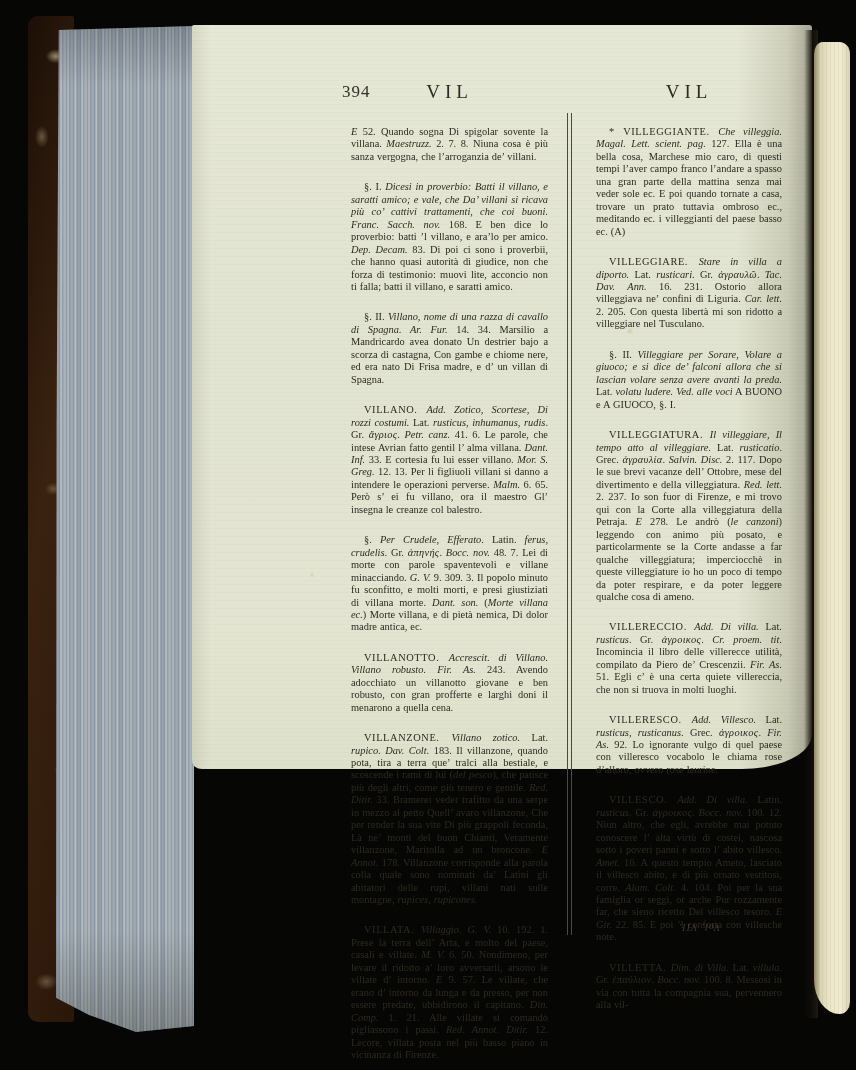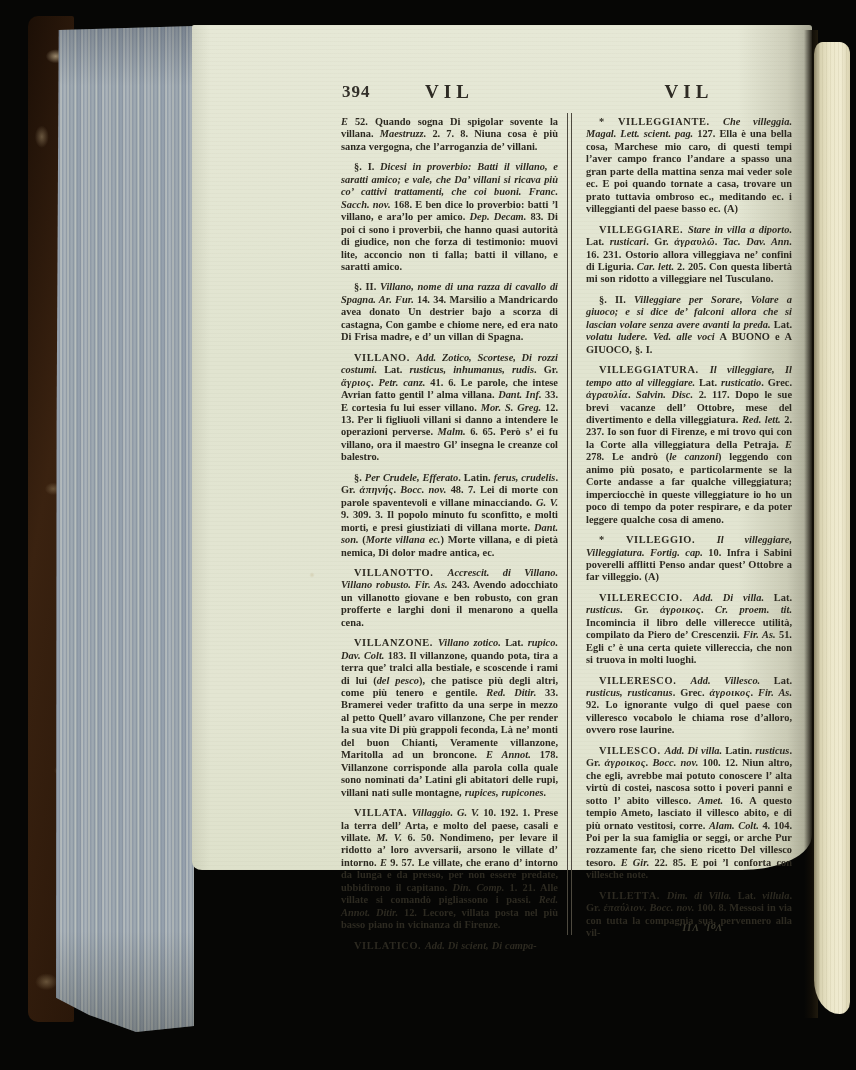--- a/index.html
+++ b/index.html
@@ -26,32 +26,31 @@
     background:
       linear-gradient(180deg, rgba(40,45,55,.25) 0%, transparent 6%, transparent 90%, rgba(40,40,30,.3) 100%),
       repeating-linear-gradient(90deg,
         #8793a2 0px,#9aa5b0 2px,#848f9d 4px,#d9dcd3 5px,
         #8d99a6 6px,#b0b8bd 9px,#87929f 11px,#cfd3c9 12px,
         #8b96a3 13px,#a3adb4 16px,#84909e 18px,#c7cdc6 19px,#8a95a2 21px);
     clip-path:polygon(2% 0.4%,100% 0%,100% 99.4%,58% 100%,24% 98.3%,0% 96.6%,0.4% 40%);
   }
   
   .book-page{
-    position:absolute;left:192px;top:25px;width:620px;height:845px;
+    position:absolute;left:192px;top:25px;width:620px;height:744px;
     background:
       radial-gradient(circle 5px at 438px 306px, rgba(165,130,60,.25), transparent 70%),
       radial-gradient(circle 4px at 120px 550px, rgba(160,125,60,.2), transparent 70%),
       radial-gradient(circle 6px at 330px 940px, rgba(120,110,70,.2), transparent 70%),
       repeating-linear-gradient(0deg, rgba(120,115,85,.035) 0 1px, transparent 1px 4px),
       linear-gradient(90deg, rgba(70,70,50,.10) 0%, transparent 3%,
         transparent 88%, rgba(95,88,60,.18) 96%, rgba(60,55,38,.38) 100%),
       linear-gradient(180deg,#e6e8d6 0%,#e1e4d0 40%,#e3e5d2 80%,#dee1cb 100%);
     border-radius:2px 3px 70px 10px / 2px 3px 35px 8px;
     color:#2c2920;
-    font-weight:bold;
   }
   
   .gutter-crease{
     position:absolute;left:804px;top:30px;width:14px;height:988px;
     background:linear-gradient(90deg, rgba(20,16,8,0) 0%, rgba(18,14,7,.85) 55%, #201a0e 100%);
   }
   .next-page-edge{
     position:absolute;left:814px;top:42px;width:36px;height:972px;
     background:
       repeating-linear-gradient(90deg, rgba(150,140,100,.12) 0 1px, transparent 1px 4px),
@@ -71,21 +70,21 @@
   .text-column{
     position:absolute;top:83px;font-size:10.4px;line-height:12.45px;
     text-align:justify;color:#2d2a21;word-spacing:.4px;
   }
   .text-column.left{left:141px;width:233px;}
   .text-column.right{left:386px;width:222px;}
   .column-divider{
     position:absolute;left:375px;top:88px;width:3px;height:822px;
     border-left:1px solid #4d493f;border-right:1px solid #4d493f;
   }
-  .para{margin:8px;text-indent:13px;}
+  .para{margin:18px;text-indent:13px;}
   .para.noindent{text-indent:0;}
   .seg-r{font-style:normal;}
   .seg-i{font-style:italic;}
   .seg-g{font-style:italic;letter-spacing:.3px;}
   .seg-h{letter-spacing:.6px;}
   .ghost-text{
     position:absolute;left:486px;top:897px;transform:rotate(180deg);
     font-size:10px;letter-spacing:1px;color:rgba(112,108,86,.5);font-style:italic;
   }
 </style>
@@ -111,21 +110,20 @@
         <p class="para"><span class="seg-h">VILLANZONE. </span><span class="seg-i">Villano zotico.</span><span class="seg-r"> Lat. </span><span class="seg-i">rupico. Dav. Colt.</span><span class="seg-r"> 183. Il villanzone, quando pota, tira a terra que’ tralci alla bestiale, e scoscende i rami di lui (</span><span class="seg-i">del pesco</span><span class="seg-r">), che patisce più degli altri, come più tenero e gentile. </span><span class="seg-i">Red. Ditir.</span><span class="seg-r"> 33. Bramerei veder trafitto da una serpe in mezzo al petto Quell’ avaro villanzone, Che per render la sua vite Di più grappoli feconda, Là ne’ monti del buon Chianti, Veramente villanzone, Maritolla ad un broncone. </span><span class="seg-i">E Annot.</span><span class="seg-r"> 178. Villanzone corrisponde alla parola colla quale sono nominati da’ Latini gli abitatori delle rupi, villani nati sulle montagne, </span><span class="seg-i">rupices, rupicones.</span></p>
         <p class="para"><span class="seg-h">VILLATA. </span><span class="seg-i">Villaggio. G. V.</span><span class="seg-r"> 10. 192. 1. Prese la terra dell’ Arta, e molto del paese, casali e villate. </span><span class="seg-i">M. V.</span><span class="seg-r"> 6. 50. Nondimeno, per levare il ridotto a’ loro avversarii, arsono le villate d’ intorno. </span><span class="seg-i">E</span><span class="seg-r"> 9. 57. Le villate, che erano d’ intorno da lunga e da presso, per non essere predate, ubbidirono il capitano. </span><span class="seg-i">Din. Comp.</span><span class="seg-r"> 1. 21. Alle villate si comandò pigliassono i passi. </span><span class="seg-i">Red. Annot. Ditir.</span><span class="seg-r"> 12. Lecore, villata posta nel più basso piano in vicinanza di Firenze.</span></p>
         <p class="para"><span class="seg-h">VILLATICO. </span><span class="seg-i">Add. Di scient, Di campa-</span></p>
       </div>
     <div class="column-divider"></div>
     <div class="text-column right">
         <p class="para"><span class="seg-h">* VILLEGGIANTE. </span><span class="seg-i">Che villeggia. Magal. Lett. scient. pag.</span><span class="seg-r"> 127. Ella è una bella cosa, Marchese mio caro, di questi tempi l’aver campo franco l’andare a spasso una gran parte della mattina senza mai veder sole ec. E poi quando tornate a casa, trovare un prato tuttavia ombroso ec., meditando ec. i villeggianti del paese basso ec. (A)</span></p>
         <p class="para"><span class="seg-h">VILLEGGIARE. </span><span class="seg-i">Stare in villa a diporto.</span><span class="seg-r"> Lat. </span><span class="seg-i">rusticari</span><span class="seg-r">. Gr. </span><span class="seg-g">ἀγραυλῶ</span><span class="seg-r">. </span><span class="seg-i">Tac. Dav. Ann.</span><span class="seg-r"> 16. 231. Ostorio allora villeggiava ne’ confini di Liguria. </span><span class="seg-i">Car. lett.</span><span class="seg-r"> 2. 205. Con questa libertà mi son ridotto a villeggiare nel Tusculano.</span></p>
         <p class="para"><span class="seg-r">§. II. </span><span class="seg-i">Villeggiare per Sorare, Volare a giuoco; e si dice de’ falconi allora che si lascian volare senza avere avanti la preda.</span><span class="seg-r"> Lat. </span><span class="seg-i">volatu ludere. Ved. alle voci</span><span class="seg-r"> A BUONO e A GIUOCO, §. I.</span></p>
         <p class="para"><span class="seg-h">VILLEGGIATURA. </span><span class="seg-i">Il villeggiare, Il tempo atto al villeggiare.</span><span class="seg-r"> Lat. </span><span class="seg-i">rusticatio</span><span class="seg-r">. Grec. </span><span class="seg-g">ἀγραυλία</span><span class="seg-r">. </span><span class="seg-i">Salvin. Disc.</span><span class="seg-r"> 2. 117. Dopo le sue brevi vacanze dell’ Ottobre, mese del divertimento e della villeggiatura. </span><span class="seg-i">Red. lett.</span><span class="seg-r"> 2. 237. Io son fuor di Firenze, e mi trovo qui con la Corte alla villeggiatura della Petraja. </span><span class="seg-i">E</span><span class="seg-r"> 278. Le andrò (</span><span class="seg-i">le canzoni</span><span class="seg-r">) leggendo con animo più posato, e particolarmente se la Corte andasse a far qualche villeggiatura; imperciocchè in queste villeggiature io ho un poco di tempo da poter respirare, e da poter leggere qualche cosa di ameno.</span></p>
-        <p class="para"><span class="seg-h">* VILLEGGIO. </span><span class="seg-i">Il villeggiare, Villeggiatura. Fortig. cap.</span><span class="seg-r"> 10. Infra i Sabini poverelli afflitti Penso andar quest’ Ottobre a far villeggio. (A)</span></p>
         <p class="para"><span class="seg-h">VILLERECCIO. </span><span class="seg-i">Add. Di villa.</span><span class="seg-r"> Lat. </span><span class="seg-i">rusticus</span><span class="seg-r">. Gr. </span><span class="seg-g">ἀγροικος</span><span class="seg-r">. </span><span class="seg-i">Cr. proem. tit.</span><span class="seg-r"> Incomincia il libro delle villerecce utilità, compilato da Piero de’ Crescenzii. </span><span class="seg-i">Fir. As.</span><span class="seg-r"> 51. Egli c’ è una certa quiete villereccia, che non si truova in molti luoghi.</span></p>
         <p class="para"><span class="seg-h">VILLERESCO. </span><span class="seg-i">Add. Villesco.</span><span class="seg-r"> Lat. </span><span class="seg-i">rusticus, rusticanus</span><span class="seg-r">. Grec. </span><span class="seg-g">ἀγροικος</span><span class="seg-r">. </span><span class="seg-i">Fir. As.</span><span class="seg-r"> 92. Lo ignorante vulgo di quel paese con villeresco vocabolo le chiama rose d’alloro, ovvero rose laurine.</span></p>
         <p class="para"><span class="seg-h">VILLESCO. </span><span class="seg-i">Add. Di villa.</span><span class="seg-r"> Latin. </span><span class="seg-i">rusticus</span><span class="seg-r">. Gr. </span><span class="seg-g">ἀγροικος</span><span class="seg-r">. </span><span class="seg-i">Bocc. nov.</span><span class="seg-r"> 100. 12. Niun altro, che egli, avrebbe mai potuto conoscere l’ alta virtù di costei, nascosa sotto i poveri panni e sotto l’ abito villesco. </span><span class="seg-i">Amet.</span><span class="seg-r"> 16. A questo tempio Ameto, lasciato il villesco abito, e di più ornato vestitosi, corre. </span><span class="seg-i">Alam. Colt.</span><span class="seg-r"> 4. 104. Poi per la sua famiglia or seggi, or arche Pur rozzamente far, che sieno ricetto Del villesco tesoro. </span><span class="seg-i">E Gir.</span><span class="seg-r"> 22. 85. E poi ’l conforta con villesche note.</span></p>
         <p class="para"><span class="seg-h">VILLETTA. </span><span class="seg-i">Dim. di Villa.</span><span class="seg-r"> Lat. </span><span class="seg-i">villula</span><span class="seg-r">. Gr. </span><span class="seg-g">ἐπαύλιον</span><span class="seg-r">. </span><span class="seg-i">Bocc. nov.</span><span class="seg-r"> 100. 8. Messosi in via con tutta la compagnia sua, pervennero alla vil-</span></p>
       </div>
 
     <div class="ghost-text">Vol. VII.</div>
   </div>
 
   <div class="gutter-crease"></div>

